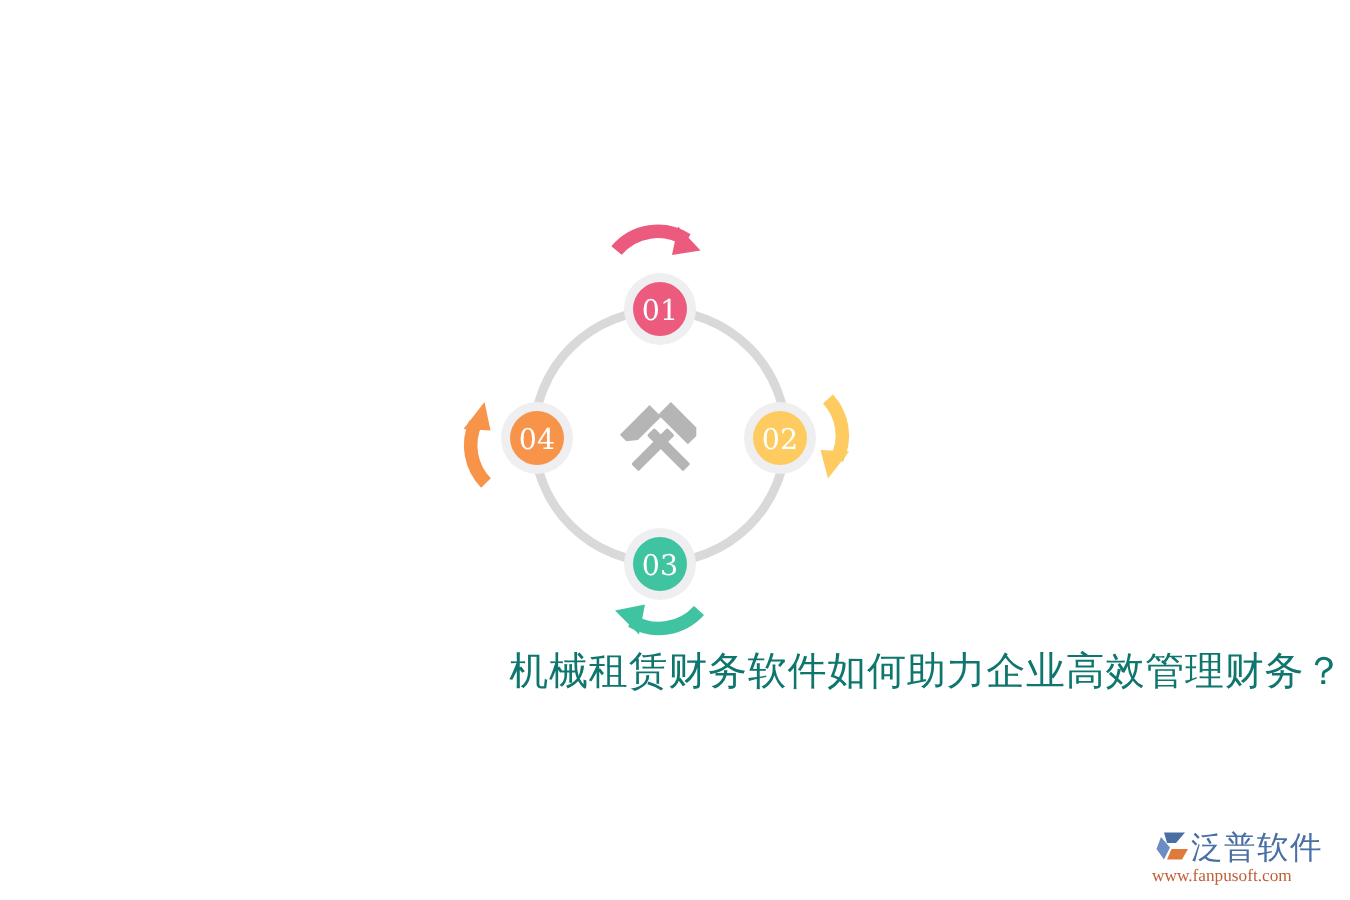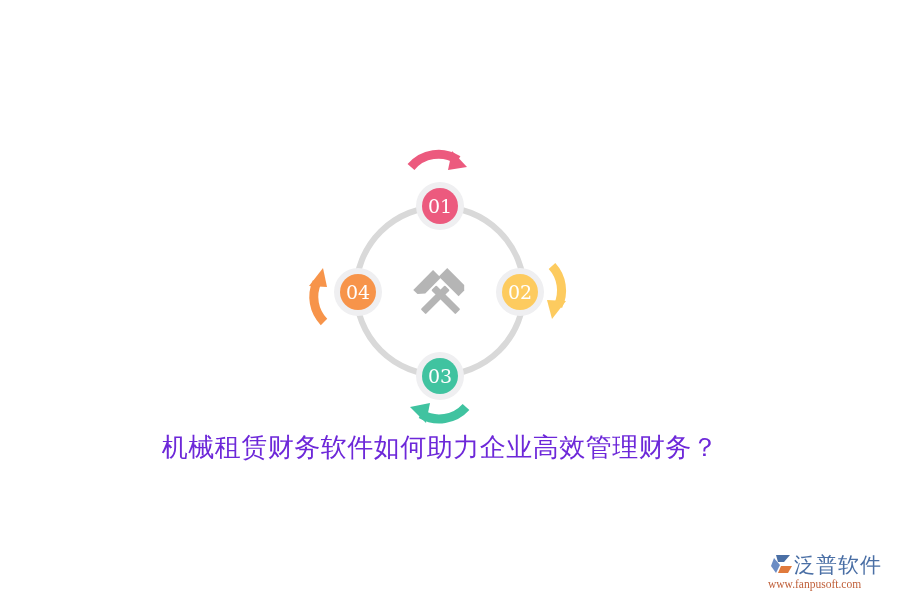--- a/index.html
+++ b/index.html
@@ -7,23 +7,23 @@
       width: 900px; height: 600px; background: #ffffff;
       position: relative; overflow: hidden;
       font-family: "DejaVu Sans", sans-serif;
     }
     #diagram { position: absolute; left: 0; top: 0; width: 900px; height: 600px; }
     .node-label {
       font-family: "DejaVu Serif", "Liberation Serif", serif;
       font-size: 19px; fill: #ffffff;
     }
     #title {
-      position: absolute; left: 0; top: 430px; width: 880px; text-align: center;
+      position: absolute; left: 16px; top: 430px; width: 880px; text-align: right;
       font-family: "DejaVu Serif", "Liberation Serif", serif;
-      font-size: 26px; color: #6d28d9; letter-spacing: 0.5px;
+      font-size: 26px; color: #0f766e; letter-spacing: 0.5px;
     }
     #logo { position: absolute; left: 768px; top: 551px; width: 128px; height: 46px; }
     #logo-name {
       position: absolute; left: 26px; top: 0px;
       font-family: "DejaVu Sans", sans-serif; font-size: 21px; color: #4a6fa5;
       letter-spacing: 1px;
     }
     #logo-url {
       position: absolute; left: 0px; top: 27px;
       font-family: Liberation Serif, serif; font-size: 11.5px; color: #c0603a;

